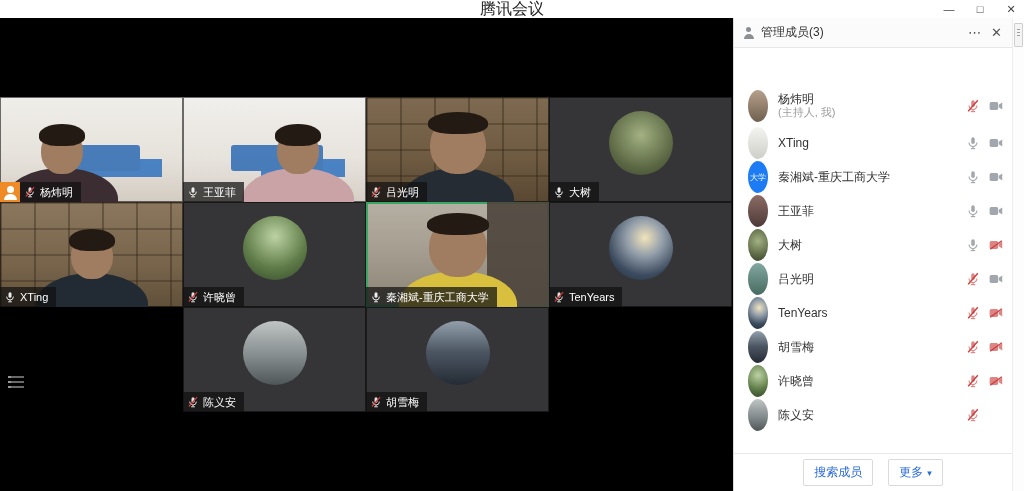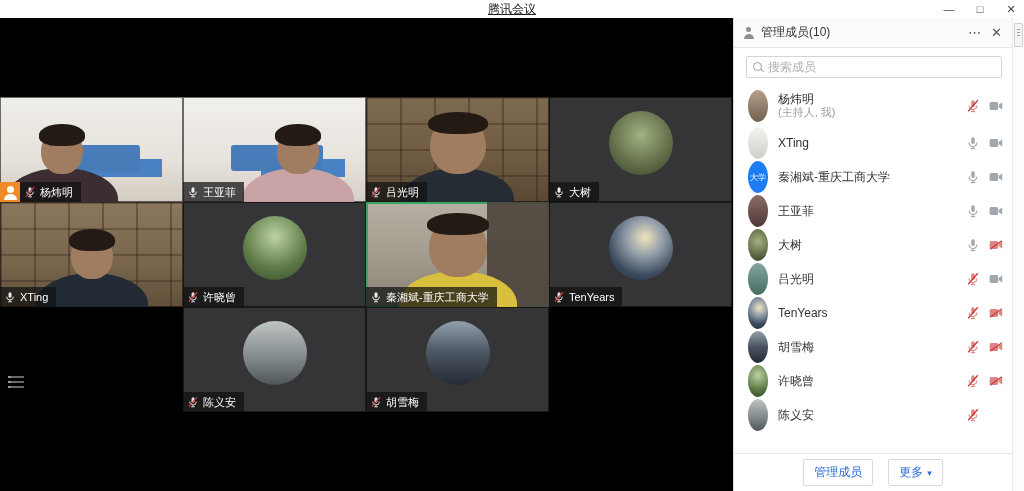--- a/index.html
+++ b/index.html
@@ -1,20 +1,20 @@
 <!DOCTYPE html>
 <html><head>
 <meta charset="utf-8">
 <style>
   * { margin:0; padding:0; box-sizing:border-box; }
   html,body { width:1024px; height:491px; font-family:"Liberation Sans","DejaVu Sans",sans-serif; background:#fff; overflow:hidden; }
 
   
   .titlebar { position:absolute; left:0; top:0; width:1024px; height:18px; background:#fff; display:flex; align-items:center; justify-content:center; }
-  .titlebar-title { font-size:12px; color:#222;text-decoration:underline; }
+  .titlebar-title { font-size:16px; color:#222; }
   .win-controls { position:absolute; right:6px; top:0; height:18px; display:flex; align-items:center; gap:17px; }
   .win-btn { font-size:11px; color:#444; line-height:18px; width:14px; text-align:center; cursor:default; }
 
   
   .video-area { position:absolute; left:0; top:18px; width:733px; height:473px; background:#000; overflow:hidden; }
   .grid { position:absolute; left:0; top:79px; width:732px; height:315px; }
   .tile { position:absolute; width:183px; height:105px; background:#2b2b2e; overflow:hidden; box-shadow:inset 0 0 0 1px rgba(0,0,0,.55); }
   .r1{top:0} .r2{top:105px} .r3{top:210px}
   .c1{left:0} .c2{left:183px} .c3{left:366px} .c4{left:549px}
   .tile[data-active="true"]{ box-shadow:inset 0 0 0 2px #3aa664; }
@@ -341,33 +341,27 @@
   <div class="view-icon">
       <i></i>
       <i></i>
       <i></i>
     </div>
 </div>
 
 <div class="panel">
   <div class="panel-header">
     <span class="ph-person"></span>
-    <span class="panel-title">管理成员(10)</span>
+    <span class="panel-title">管理成员(3)</span>
     <span class="ph-actions">
       <span class="ph-btn">⋯</span>
       <span class="ph-btn">✕</span>
     </span>
   </div>
 
-  <div class="search-wrap">
-    <div class="search-box">
-      <span class="mag"></span>
-      <input class="search-input" type="text" placeholder="搜索成员" style="">
-    </div>
-  </div>
 
   <div class="member-list">
 
     <div class="member-row tall">
       <span class="m-avatar" data-av="classroom"></span>
       <span class="m-name-block">
         <span class="m-name">杨炜明</span>
         <span class="m-sub">(主持人, 我)</span>
       </span>
       <span class="row-icons">
@@ -638,20 +632,20 @@
     </div>
 
   </div>
 
   <div class="panel-scrollbar">
     <div class="thumb"></div>
   </div>
 
   <div class="panel-footer">
     <button class="pf-btn">
-        <span>管理成员</span>
+        <span>搜索成员</span>
       </button>
     <button class="pf-btn">
         <span>更多</span>
         <span class="caret">▾</span>
       </button>
   </div>
 </div>
 
 </body></html>

